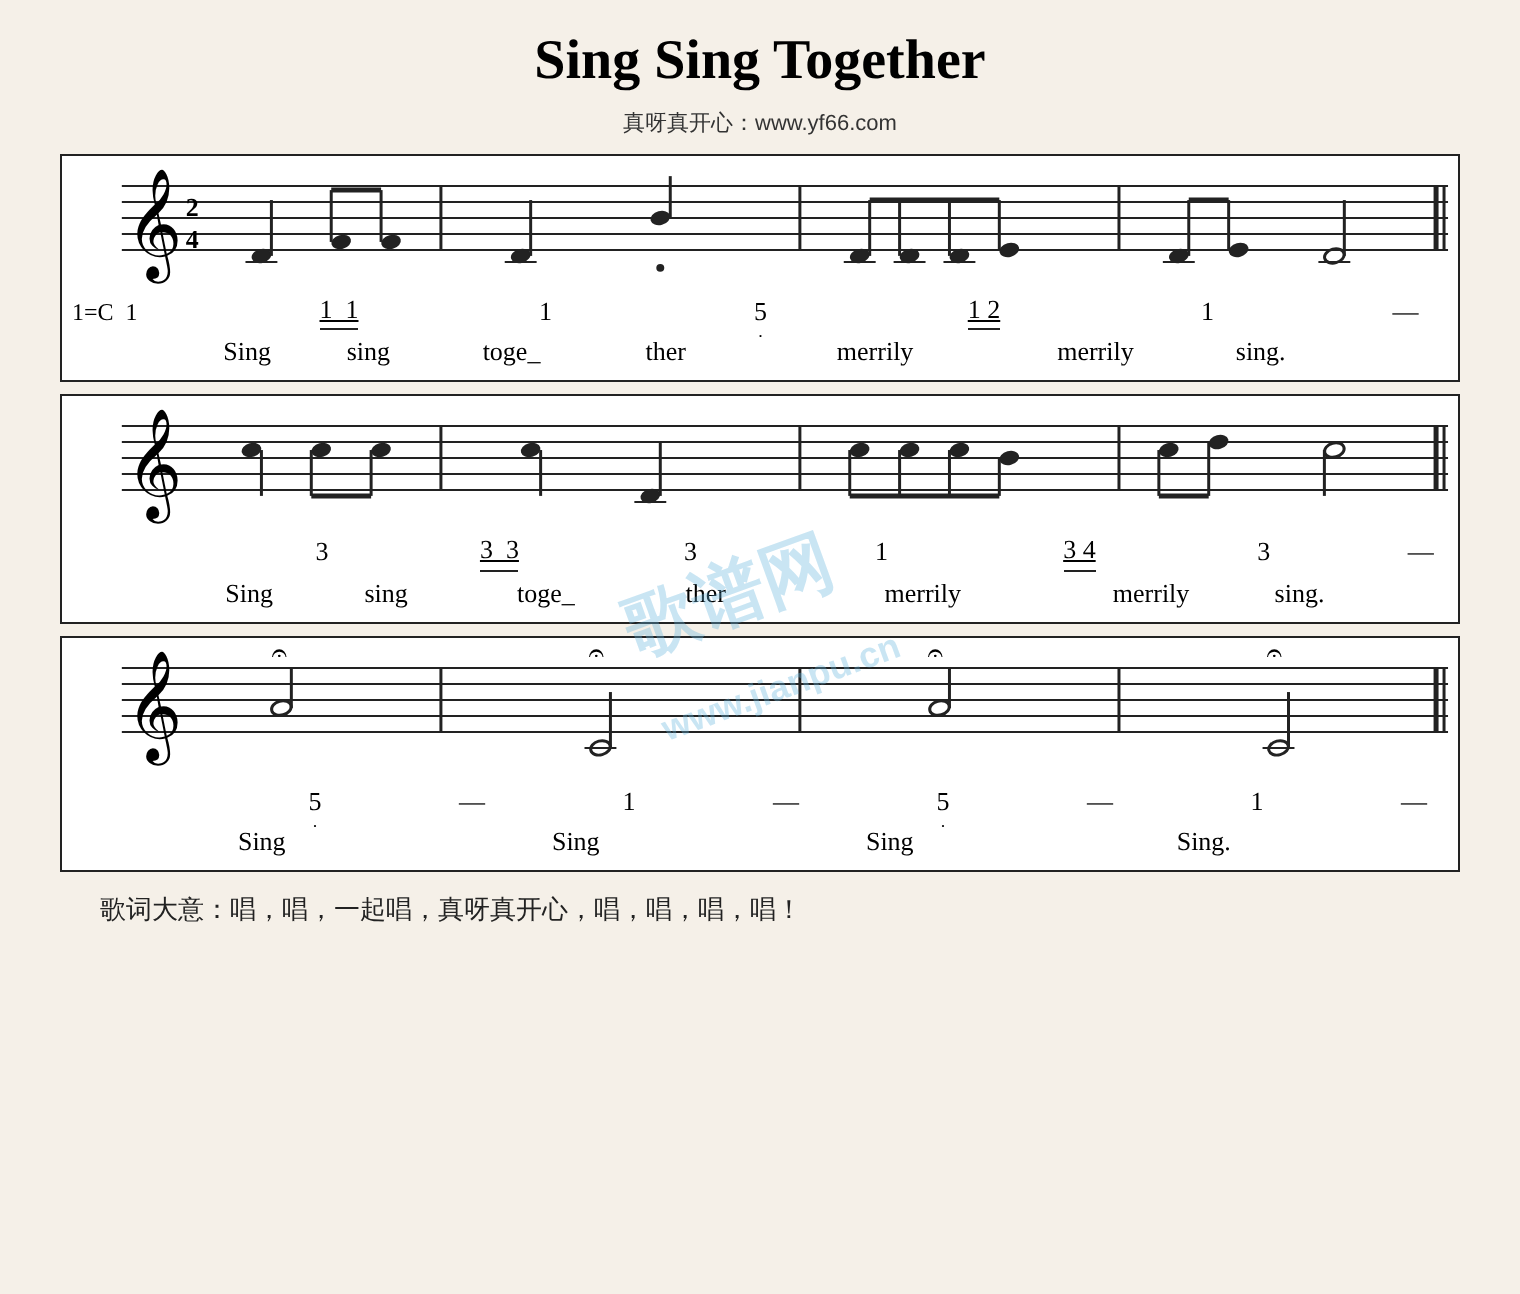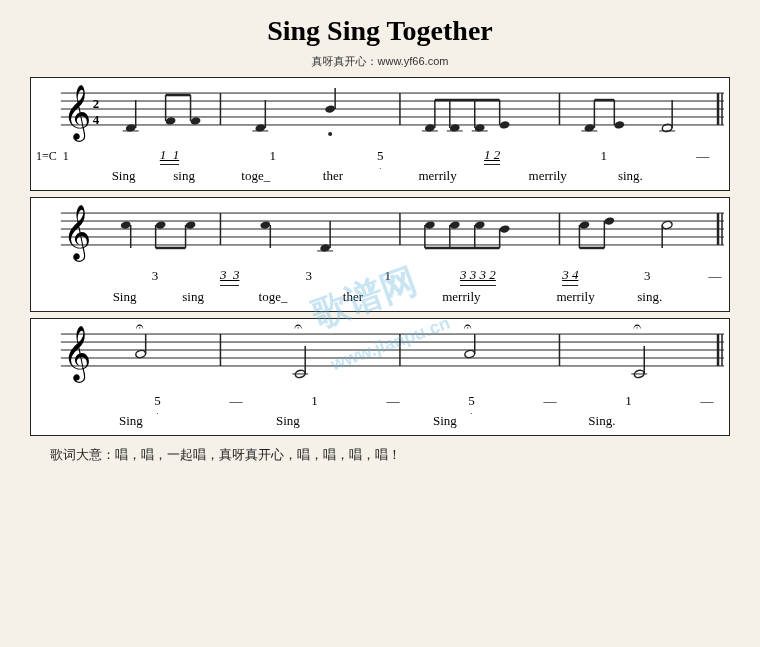--- a/index.html
+++ b/index.html
@@ -94,21 +94,20 @@
     .cell-key {
       flex: 0 0 60px;
       text-align: left;
       font-size: 12px;
       padding-right: 5px;
     }
     .underline-group {
       display: inline-block;
       border-bottom: 1px solid #222;
       padding-bottom: 0;
-      font-style: italic;
     }
     .dot-below {
       display: inline-block;
       position: relative;
     }
     .dot-below::after {
       content: '·';
       position: absolute;
       bottom: -8px;
       left: 50%;
@@ -287,23 +286,20 @@
     </svg>
 
     <div class="num-notation">
       <div class="cell-key"></div>
       <div class="cell" style="flex:0.5">3</div>
       <div class="cell" style="flex:0.7">
         <span class="underline-group"><u>3&nbsp;&nbsp;3</u></span>
       </div>
       <div class="cell" style="flex:0.7">3</div>
       <div class="cell" style="flex:0.7">1</div>
-      <div class="cell" style="flex:1.2">
-        <span class="underline-group"><u>3&nbsp;3&nbsp;3&nbsp;2</u></span>
-      </div>
       <div class="cell" style="flex:0.8">
         <span class="underline-group"><u>3&nbsp;4</u></span>
       </div>
       <div class="cell" style="flex:0.5">3</div>
       <div class="cell" style="flex:0.4">—</div>
     </div>
 
     <div class="lyrics-notation">
       <div class="cell-key"></div>
       <div class="cell" style="flex:0.5">Sing</div>

